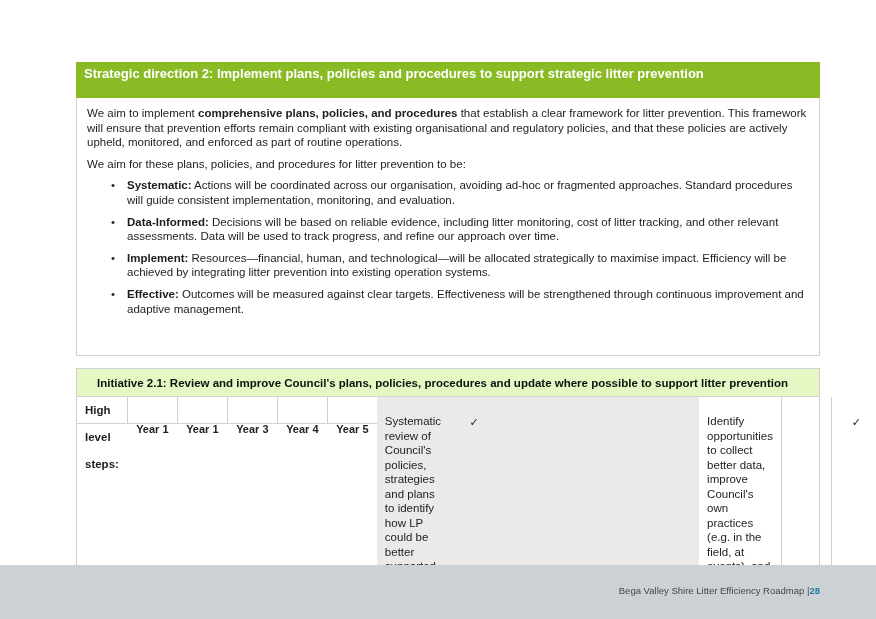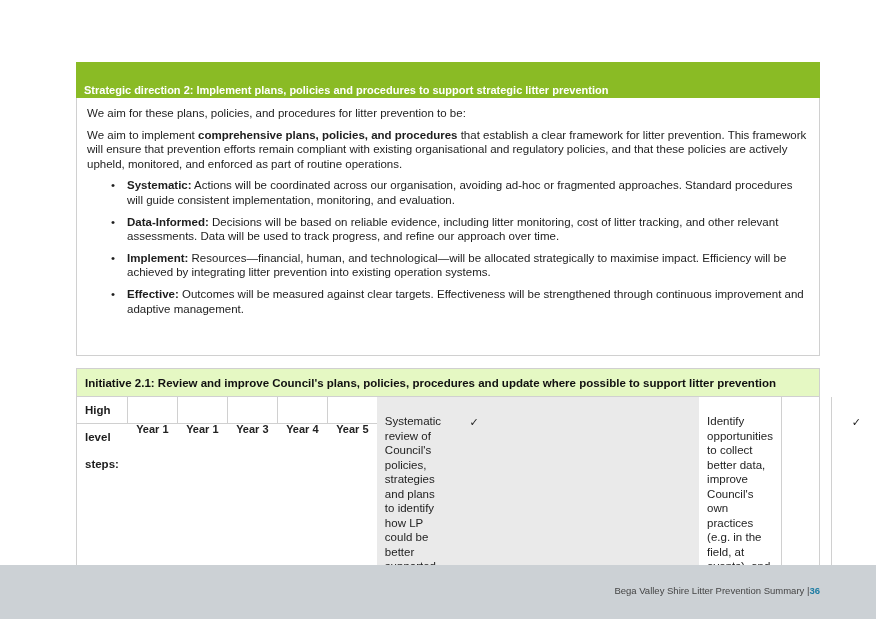--- a/index.html
+++ b/index.html
@@ -18,43 +18,43 @@
     font-family:"Liberation Sans", sans-serif;
     color:#1d1d1d;
     overflow:hidden;
   }
   b{font-weight:bold;}
 
   
   .t1{position:absolute;left:76px;top:62px;width:744px;}
   .t1-header{
     background:var(--header_green);
-    color:#ffffff;font-weight:bold;font-size:11px;
-    height:36px;line-height:24px;padding:16px 8px;
+    color:#ffffff;font-weight:bold;font-size:13px;
+    height:36px;line-height:24px;padding:0 8px;
   }
   .t1-body{
     display:flex;border:1px solid var(--border);border-top:none;
     min-height:258px;
   }
   .t1-left{
     width:182px;flex:none;border-right:1px solid var(--border);
     padding:8px;font-weight:bold;font-size:11.5px;
   }
   .t1-right{flex:1;padding:8px 10px 6px 10px;font-size:11.5px;line-height:14.6px;}
   .t1-right p{margin:0 0 7px 0;}
   .bullet{display:flex;margin:0 0 7px 0;}
   .bullet .dot{width:16px;margin-left:24px;flex:none;}
   .bullet .btxt{flex:1;}
 
   
   .t2{position:absolute;left:76px;top:368px;width:744px;}
   .t2-header{
     background:var(--initiative_green);
     font-weight:bold;font-size:11.5px;color:#111;
-    height:28px;line-height:28px;padding:0 8px;
+    height:28px;line-height:28px;padding:0 20px;
     border:1px solid var(--border);border-bottom:none;
   }
   .t2-body{display:flex;border:1px solid var(--border);}
   .t2-left{
     width:182px;flex:none;border-right:1px solid var(--border);
     padding:7px 8px;font-size:11.5px;line-height:14.5px;
   }
   .t2-left p{margin:0 0 7px 0;}
   .t2-right{flex:1;display:flex;flex-direction:row;}
   .t2-row{display:flex;}
@@ -81,22 +81,22 @@
 </style>
 </head>
 <body>
 
 <div>
 
   <section class="t1">
     <div class="t1-header">Strategic direction 2: Implement plans, policies and procedures to support strategic litter prevention</div>
     <div class="t1-body">
       <div class="t1-right">
+        <p><span>We aim to implement </span><b>comprehensive plans, policies, and procedures</b><span> that establish a clear framework for litter prevention. This framework will ensure that prevention efforts remain compliant with existing organisational and regulatory policies, and that these policies are actively upheld, monitored, and enforced as part of routine operations.</span></p>
         <p>We aim for these plans, policies, and procedures for litter prevention to be:</p>
-        <p><span>We aim to implement </span><b>comprehensive plans, policies, and procedures</b><span> that establish a clear framework for litter prevention. This framework will ensure that prevention efforts remain compliant with existing organisational and regulatory policies, and that these policies are actively upheld, monitored, and enforced as part of routine operations.</span></p>
 
         <div class="bullet">
           <span class="dot">•</span>
           <span class="btxt"><b>Systematic:</b><span> Actions will be coordinated across our organisation, avoiding ad-hoc or fragmented approaches. Standard procedures will guide consistent implementation, monitoring, and evaluation.</span></span>
         </div>
         <div class="bullet">
           <span class="dot">•</span>
           <span class="btxt"><b>Data-Informed:</b><span> Decisions will be based on reliable evidence, including litter monitoring, cost of litter tracking, and other relevant assessments. Data will be used to track progress, and refine our approach over time.</span></span>
         </div>
         <div class="bullet">
@@ -137,16 +137,16 @@
           <div class="t2-year">✓</div>
           <div class="t2-year"></div>
           <div class="t2-year"></div>
           <div class="t2-year"></div>
         </div>
       </div>
     </div>
   </section>
 
   <footer class="footer">
-    <span>Bega Valley Shire Litter Prevention Summary |</span><span class="page-num">36</span>
+    <span>Bega Valley Shire Litter Efficiency Roadmap |</span><span class="page-num">28</span>
   </footer>
 
 </div>
 
 </body></html>

